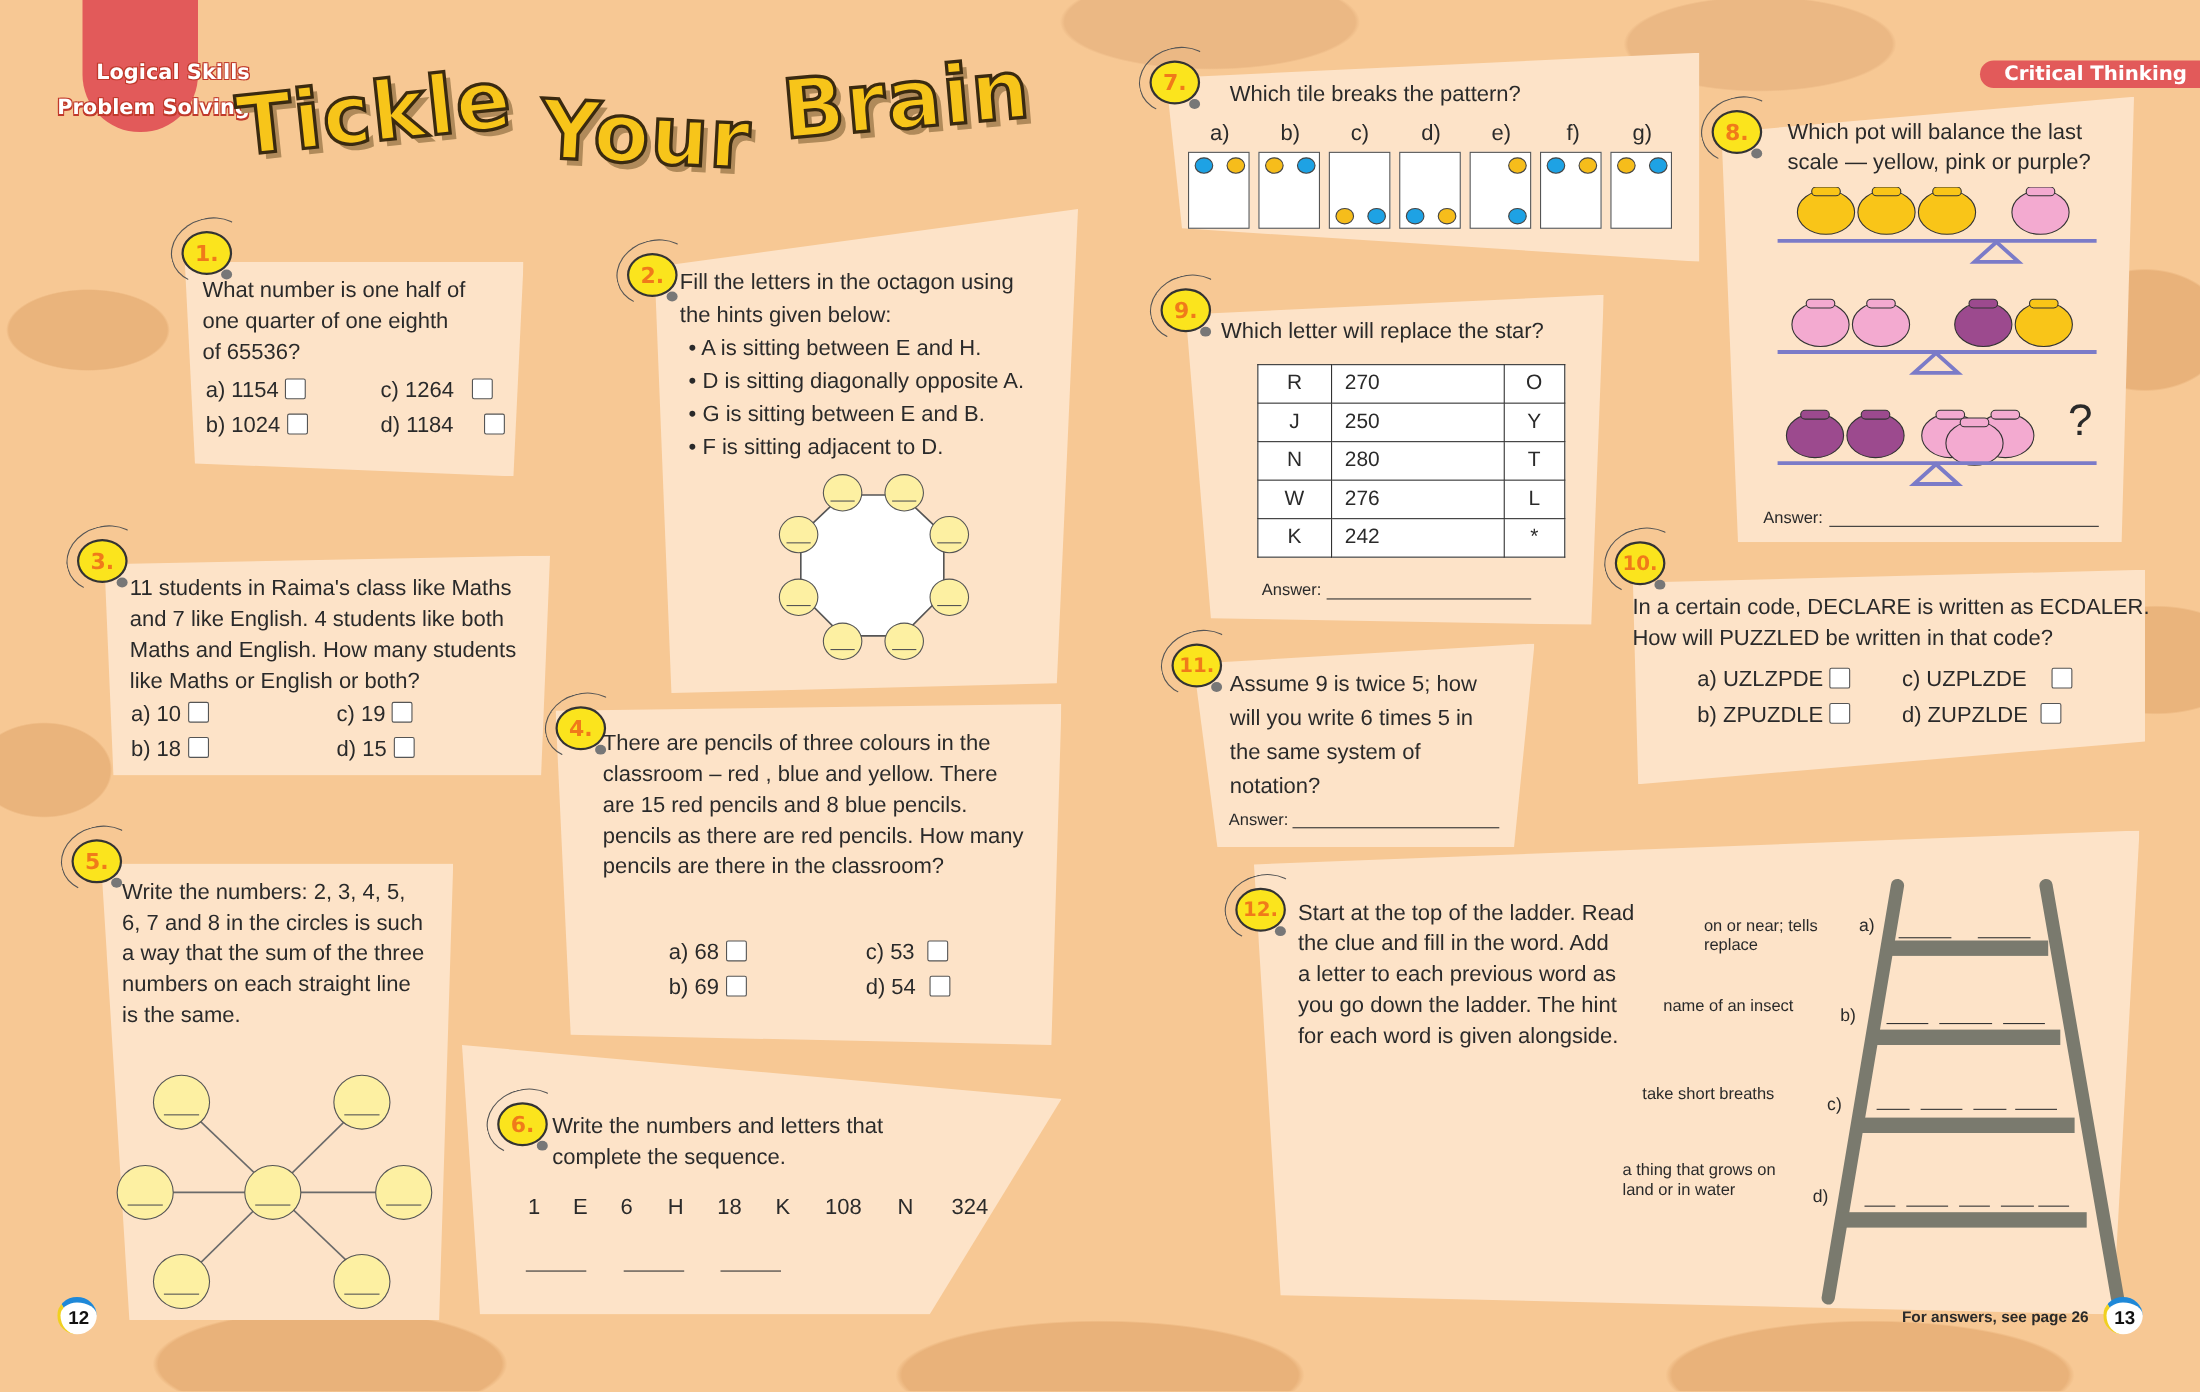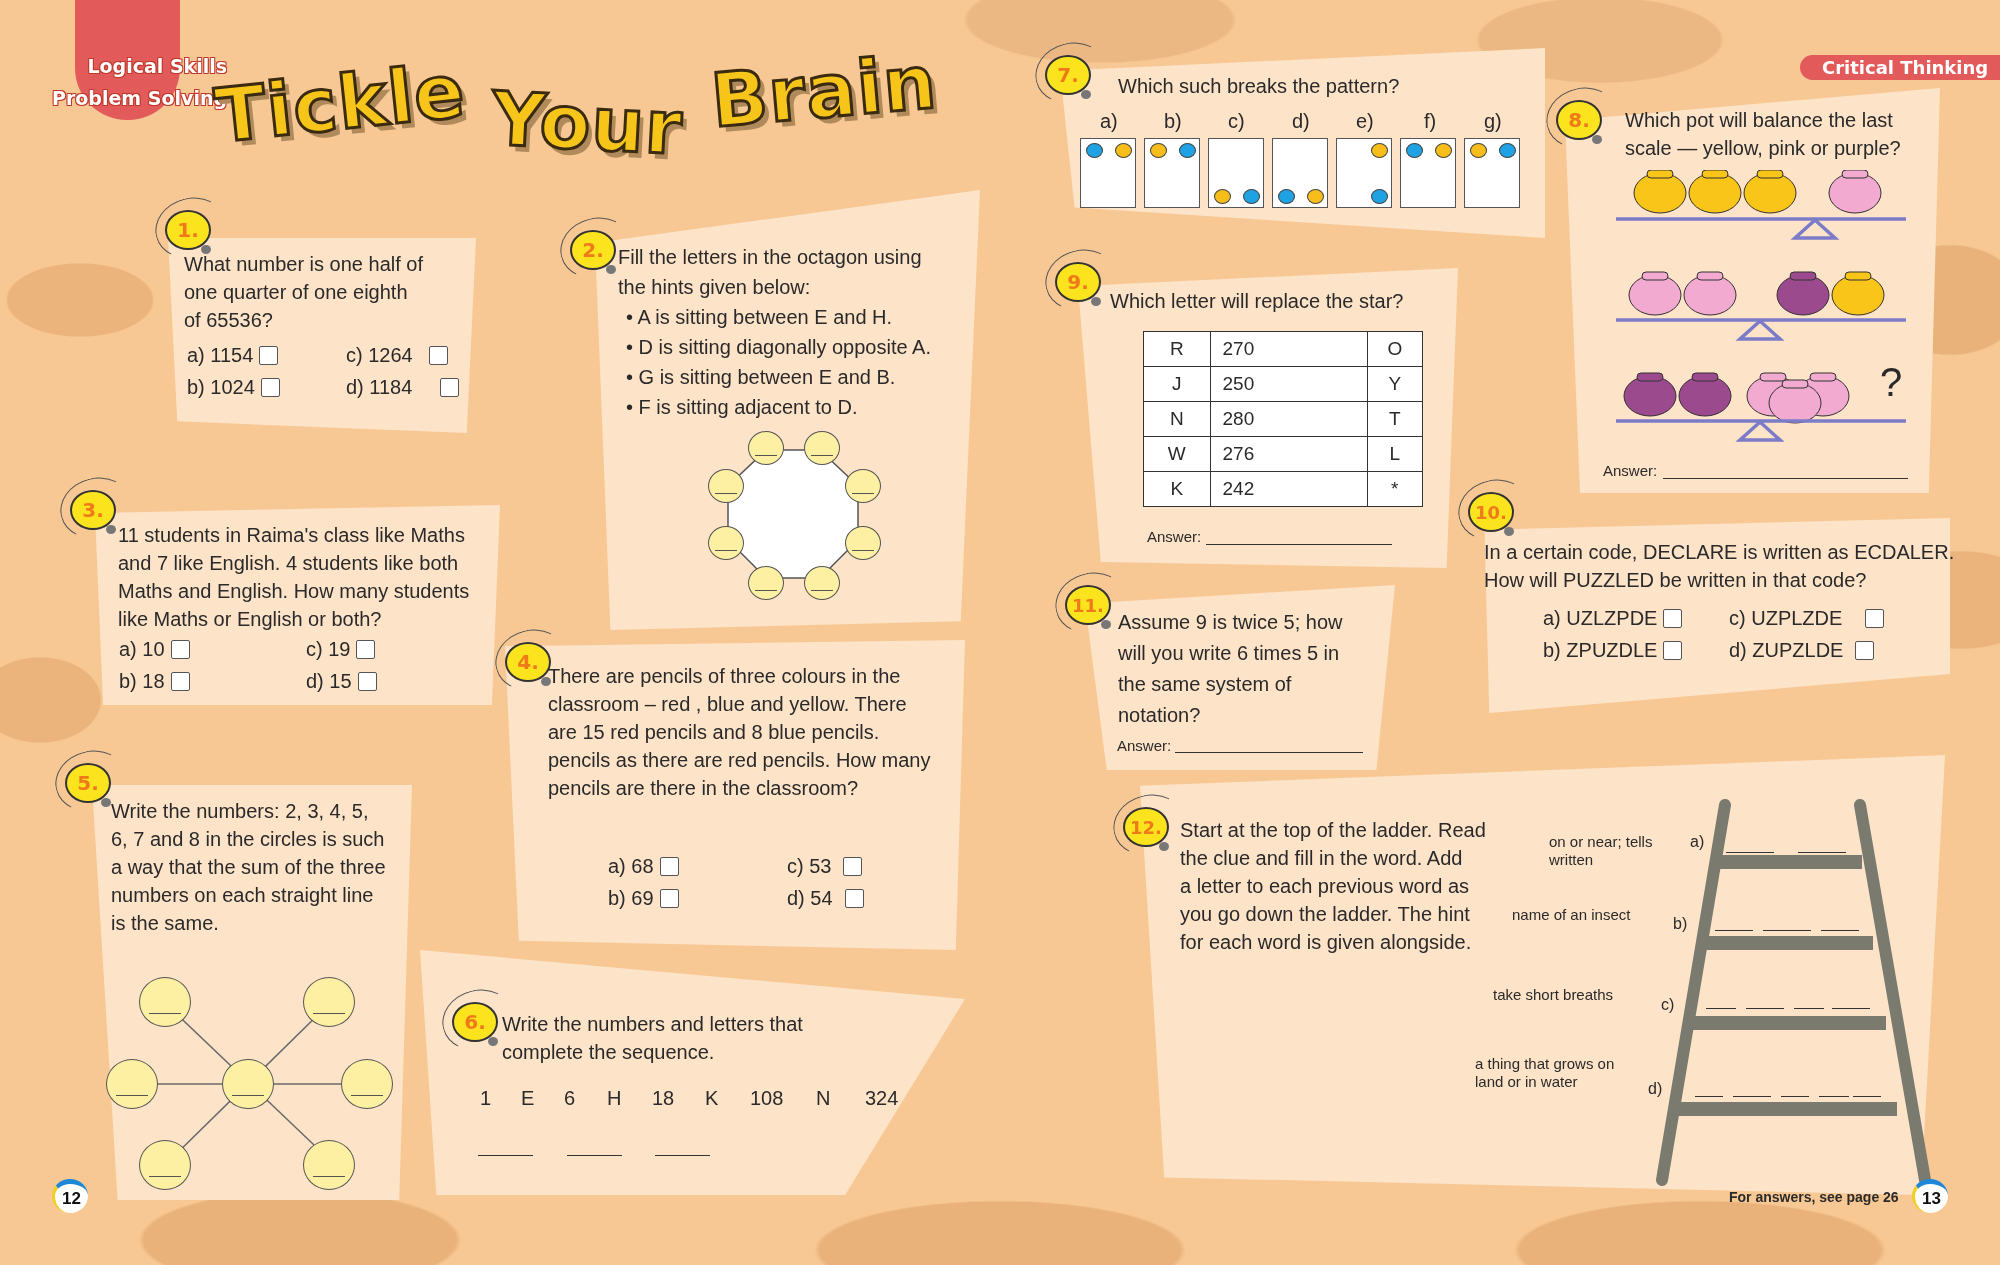--- a/index.html
+++ b/index.html
@@ -77,21 +77,21 @@
     border-radius: 50%;
     border: 1.5px solid transparent;
     border-top-color: #555; border-left-color: #555;
     transform: rotate(-15deg);
   }
   .bulb::after {
     content: ""; position: absolute; right: -2px; bottom: -6px; width: 10px; height: 9px;
     background: #777; border-radius: 50%;
   }
   .q { position: absolute; font-size: 20px; line-height: 28px; color: #2a2a2a; }
-  .opt { position: absolute; font-size: 20px; display: flex; align-items: center; gap: 6px; }
+  .opt { position: absolute; font-size: 20px; display: flex; align-items: flex-start; gap: 6px; }
   .chk { display: inline-block; width: 19px; height: 19px; background: #fff; border: 1.5px solid #555; border-radius: 2px; }
   .circle {
     position: absolute; border-radius: 50%;
     background: #fdf0a2; border: 1.5px solid #555;
   }
   .circle::after {
     content: ""; position: absolute; left: 18%; right: 18%; bottom: 26%;
     border-bottom: 1.5px solid #555;
   }
   .blank { position: absolute; border-bottom: 1.5px solid #333; }
@@ -275,21 +275,21 @@
   <span style="position:absolute;left:387px;">324</span>
 </div>
 <div class="blank" style="left:478px;top:1155px;width:55px;"></div>
 <div class="blank" style="left:567px;top:1155px;width:55px;"></div>
 <div class="blank" style="left:655px;top:1155px;width:55px;"></div>
 
 <div class="card" style="left:1060px;top:48px;width:485px;height:190px;clip-path:polygon(0 12%,100% 0,100% 100%,3% 84%);"></div>
 <div class="bulb" style="left:1045px;top:55px;">
     <span>7.</span>
   </div>
-<div class="q" style="left:1118px;top:72px;">Which such breaks the pattern?</div>
+<div class="q" style="left:1118px;top:72px;">Which tile breaks the pattern?</div>
 <div style="position:absolute;left:1080px;top:110px;">
   <div style="position:absolute;left:20px;top:0;font-size:20px;">a)</div>
   <div style="position:absolute;left:84px;top:0;font-size:20px;">b)</div>
   <div style="position:absolute;left:148px;top:0;font-size:20px;">c)</div>
   <div style="position:absolute;left:212px;top:0;font-size:20px;">d)</div>
   <div style="position:absolute;left:276px;top:0;font-size:20px;">e)</div>
   <div style="position:absolute;left:344px;top:0;font-size:20px;">f)</div>
   <div style="position:absolute;left:404px;top:0;font-size:20px;">g)</div>
 </div>
 <div class="tile" style="left:1080px;top:138px;">
@@ -463,21 +463,21 @@
   <g fill="#7a7a6e">
     <rect x="72" y="65" width="150" height="14"></rect>
     <rect x="58" y="146" width="175" height="14"></rect>
     <rect x="46" y="226" width="200" height="14"></rect>
     <rect x="32" y="312" width="225" height="14"></rect>
   </g>
 </svg>
 
 <div class="small" style="position:absolute;left:1549px;top:833px;line-height:18px;">
   <div>on or near; tells</div>
-    <div>written</div>
+    <div>replace</div>
 </div>
 <div style="position:absolute;left:1690px;top:833px;font-size:16px;">a)</div>
 <div class="blank" style="left:1726px;top:852px;width:48px;"></div>
 <div class="blank" style="left:1798px;top:852px;width:48px;"></div>
 
 <div class="small" style="position:absolute;left:1512px;top:906px;">
   <div>name of an insect</div>
 </div>
 <div style="position:absolute;left:1673px;top:915px;font-size:16px;">b)</div>
 <div class="blank" style="left:1715px;top:930px;width:38px;"></div>

